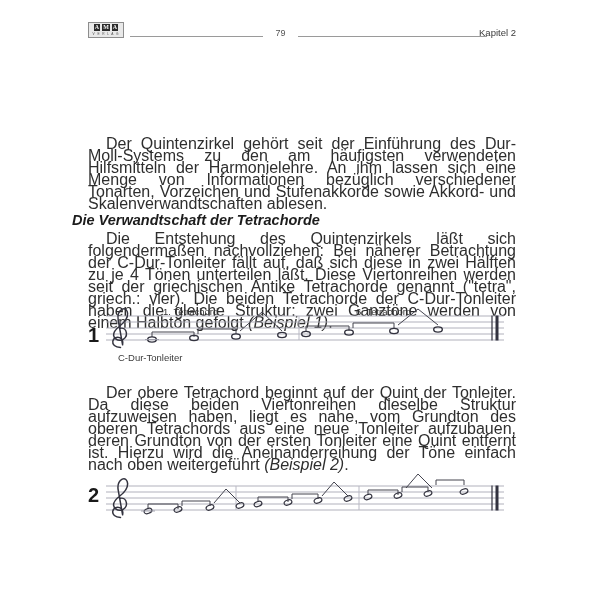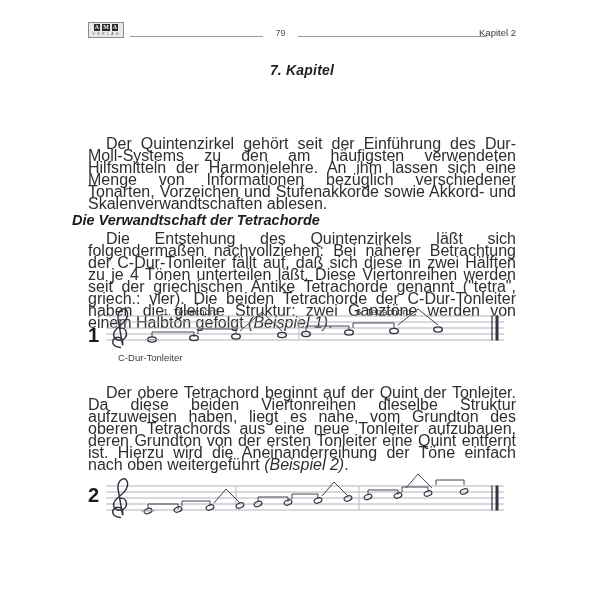--- a/index.html
+++ b/index.html
@@ -205,21 +205,20 @@
         <span>A</span>
       </div>
       <div class="logo-sub">V E R L A G</div>
     </div>
     <div class="rule-left"></div>
     <div class="page-number">79</div>
     <div class="rule-right"></div>
     <div class="chapter-label">Kapitel 2</div>
   </div>
 
-  <div class="chapter-kicker">7. Kapitel</div>
 
   <div class="para p1">Der Quintenzirkel gehört seit der Einführung des Dur-Moll-Systems zu den am häufigsten verwendeten Hilfsmitteln der Harmonielehre. An ihm lassen sich eine Menge von Informationen bezüglich verschiedener Tonarten, Vorzeichen und Stufenakkorde sowie Akkord- und Skalenverwandtschaften ablesen.</div>
 
   <div class="section-heading">Die Verwandtschaft der Tetrachorde</div>
 
   <div class="para p2"><span>Die Entstehung des Quintenzirkels läßt sich folgendermaßen nachvollziehen: Bei näherer Betrachtung der C-Dur-Tonleiter fällt auf, daß sich diese in zwei Hälften zu je 4 Tönen unterteilen läßt. Diese Viertonreihen werden seit der griechischen Antike </span><b>Tetrachorde</b><span> genannt ("tetra", griech.: vier). Die beiden Tetrachorde der C-Dur-Tonleiter haben die gleiche Struktur: zwei Ganztöne werden von einem Halbton gefolgt </span><i>(Beispiel 1)</i><span>.</span></div>
 
   <div class="example ex1">
     <div class="ex-number">1</div>
     <div class="tetra-label lbl1">1. Tetrachord</div>

